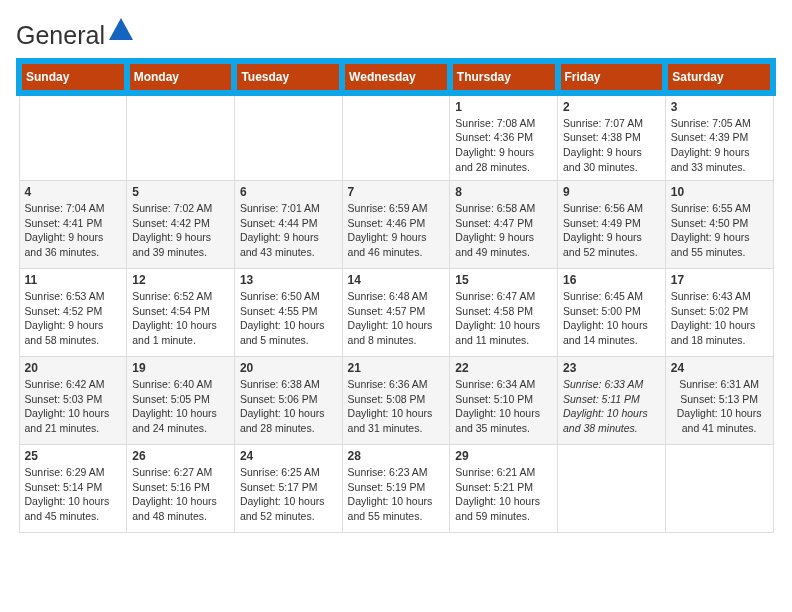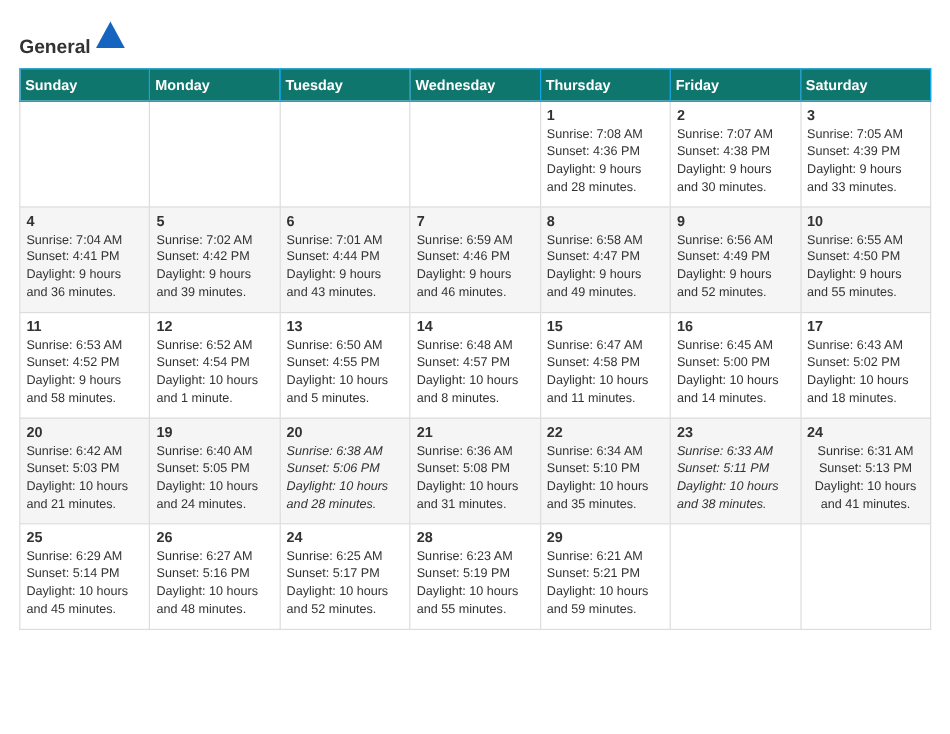--- a/index.html
+++ b/index.html
@@ -14,22 +14,22 @@
       display: flex;
       justify-content: space-between;
       align-items: flex-start;
       margin-bottom: 8px;
     }
     .logo {
       display: flex;
       align-items: center;
     }
     .logo-text {
-      font-size: 16px;
-      font-weight: bold;
+      font-size: 25px;
+      font-weight: normal;
       line-height: 1.1;
     }
     .logo-general { color: #333; }
     .logo-blue { color: #1565c0; }
     .logo-icon {
       width: 28px;
       height: 28px;
       margin-left: 2px;
     }
     .title-block {
@@ -44,27 +44,27 @@
       font-size: 15px;
       color: #333;
       font-weight: bold;
     }
     .calendar {
       width: 100%;
       border-collapse: collapse;
       font-size: 11px;
     }
     .calendar th {
-      background: #0f766e;
+      background: #c2410c;
       color: #fff;
       padding: 6px 4px;
       text-align: left;
       font-size: 12px;
       font-weight: bold;
-      border: 1px solid #0ea5e9;
+      border: 6px solid #0ea5e9;
     }
     .calendar td {
       vertical-align: top;
       padding: 4px 5px;
       border: 1px solid #ddd;
       height: 88px;
       width: calc(100% / 7);
     }
     .calendar tr:nth-child(even) td {
       background: #f5f5f5;
@@ -240,21 +240,21 @@
 Daylight: 10 hours and 21 minutes.</div>
         </td>
         <td>
           <span class="day-number">19</span>
           <div class="day-info" style="white-space: pre-line;">Sunrise: 6:40 AM
 Sunset: 5:05 PM
 Daylight: 10 hours and 24 minutes.</div>
         </td>
         <td>
           <span class="day-number">20</span>
-          <div class="day-info" style="white-space: pre-line; font-style: italic;">Sunrise: 6:38 AM
+          <div class="day-info" style="white-space: pre-line;">Sunrise: 6:38 AM
 Sunset: 5:06 PM
 Daylight: 10 hours and 28 minutes.</div>
         </td>
         <td>
           <span class="day-number">21</span>
           <div class="day-info" style="white-space: pre-line;">Sunrise: 6:36 AM
 Sunset: 5:08 PM
 Daylight: 10 hours and 31 minutes.</div>
         </td>
         <td>

